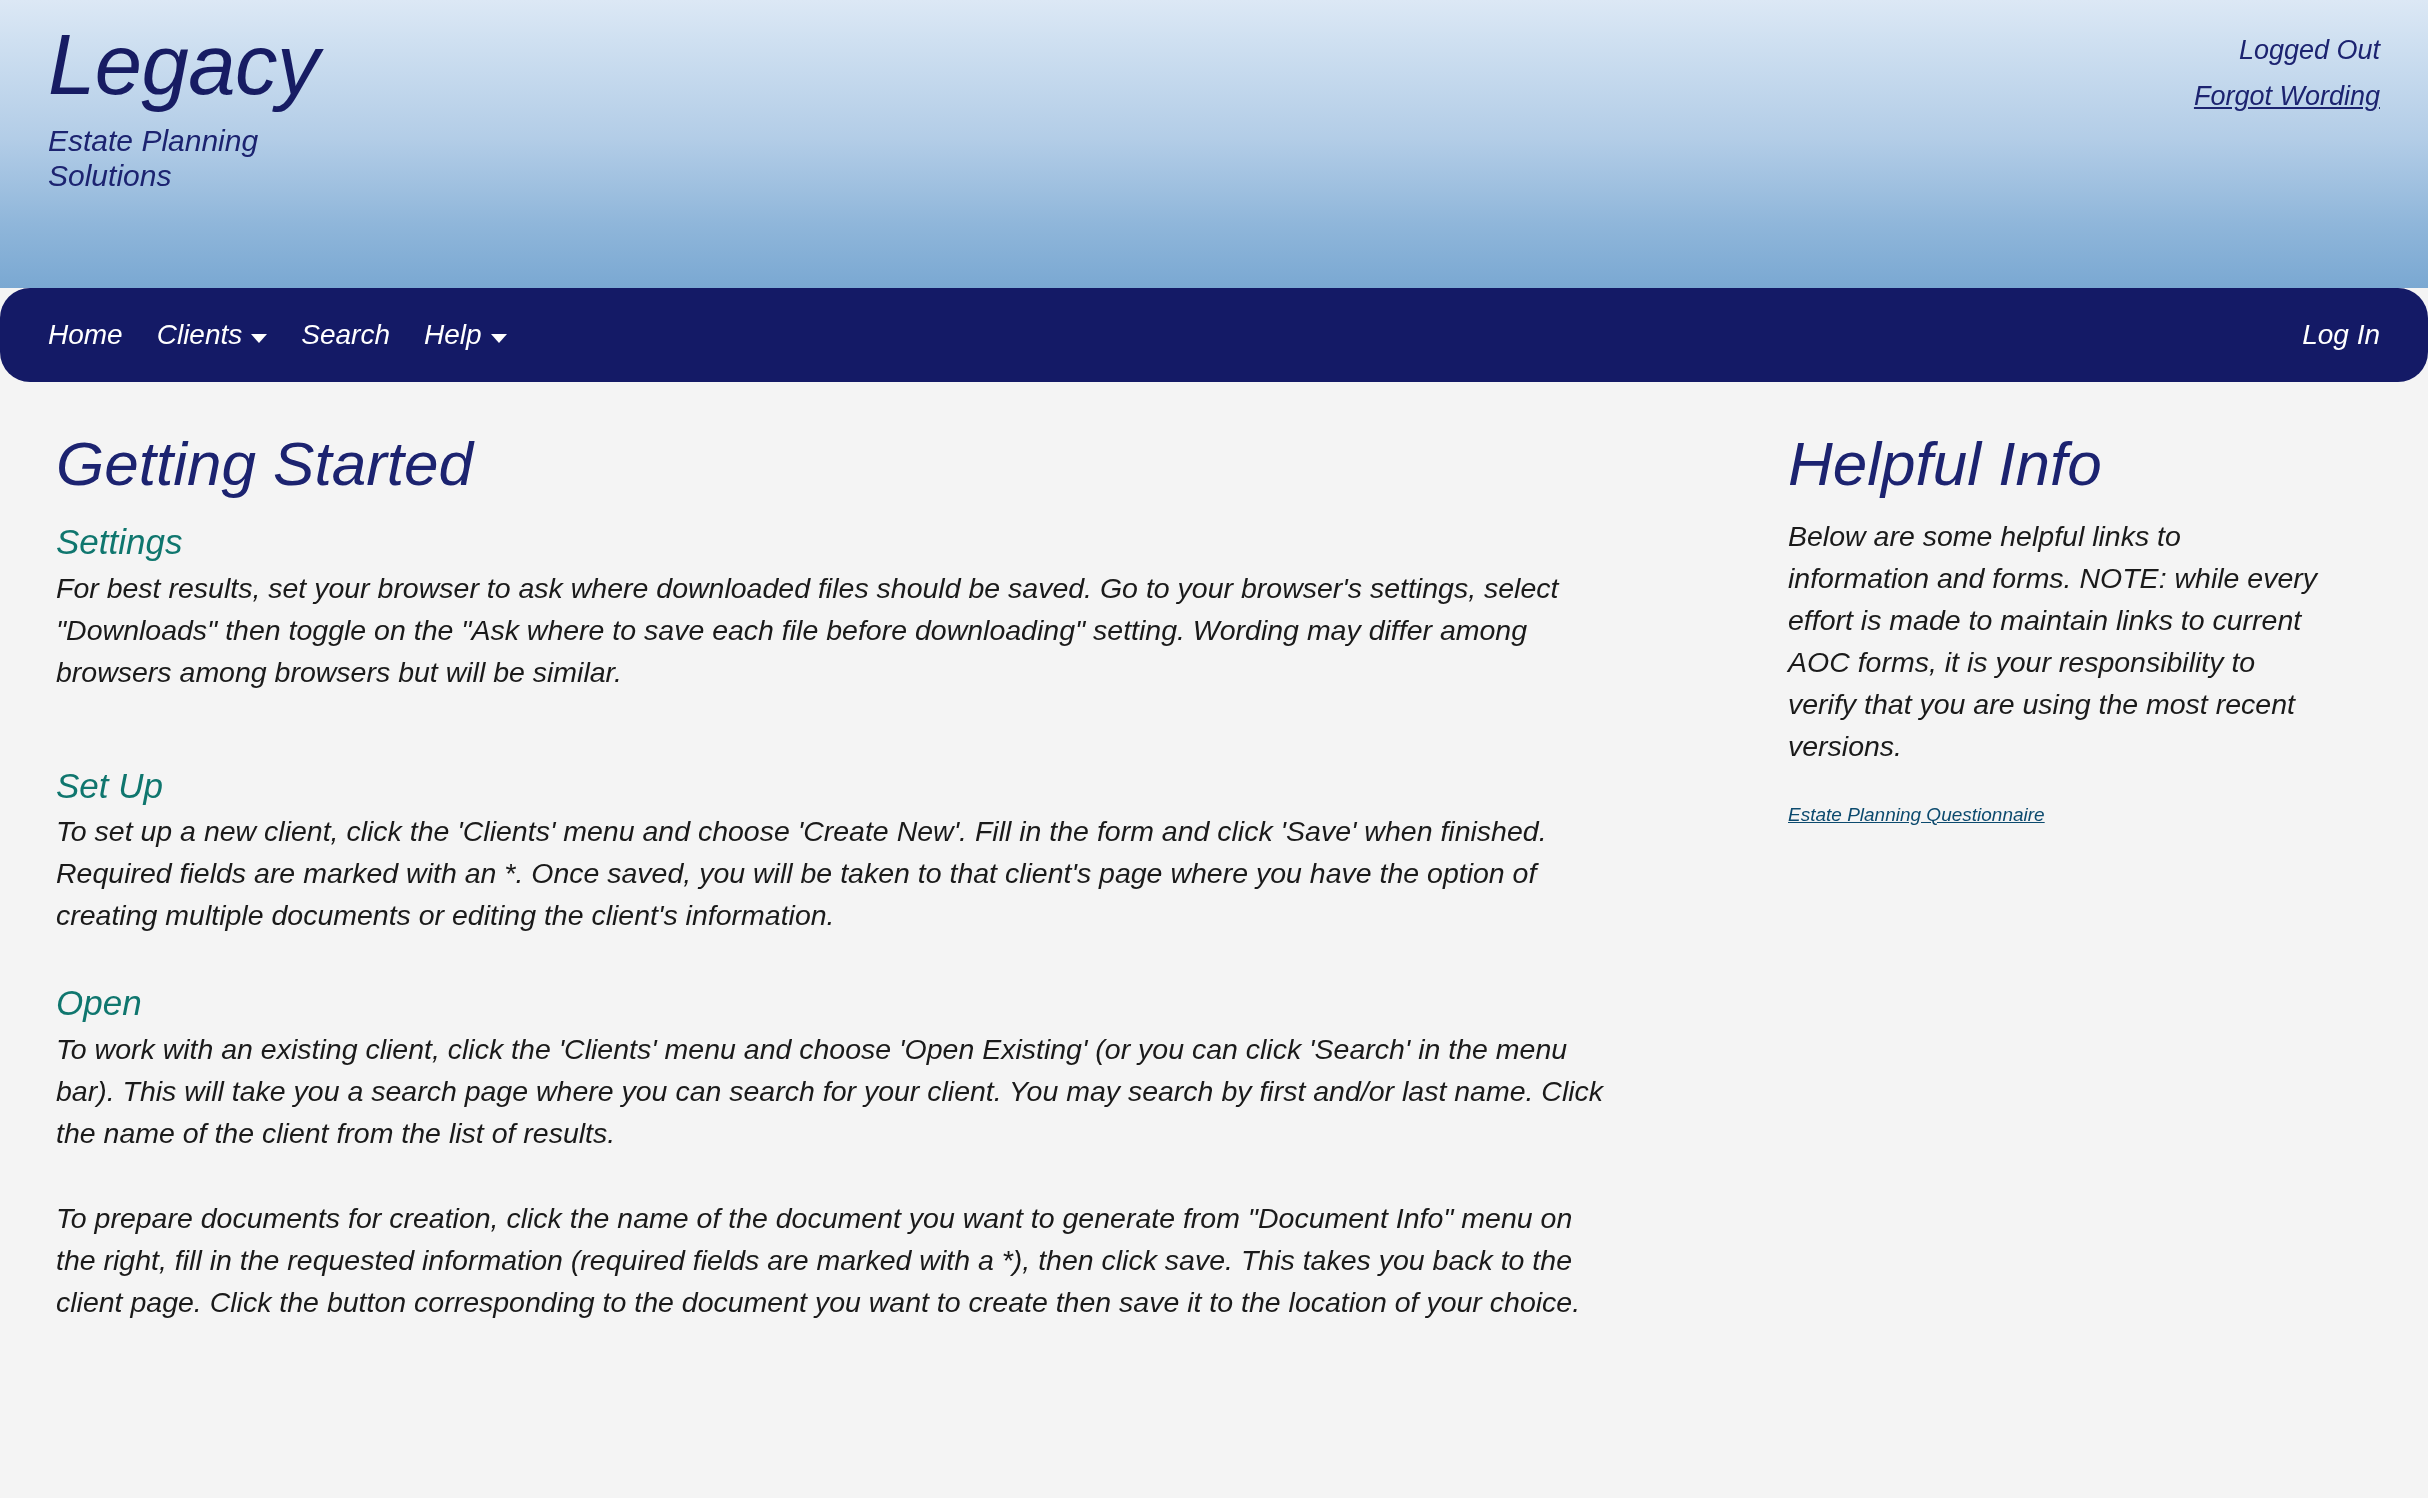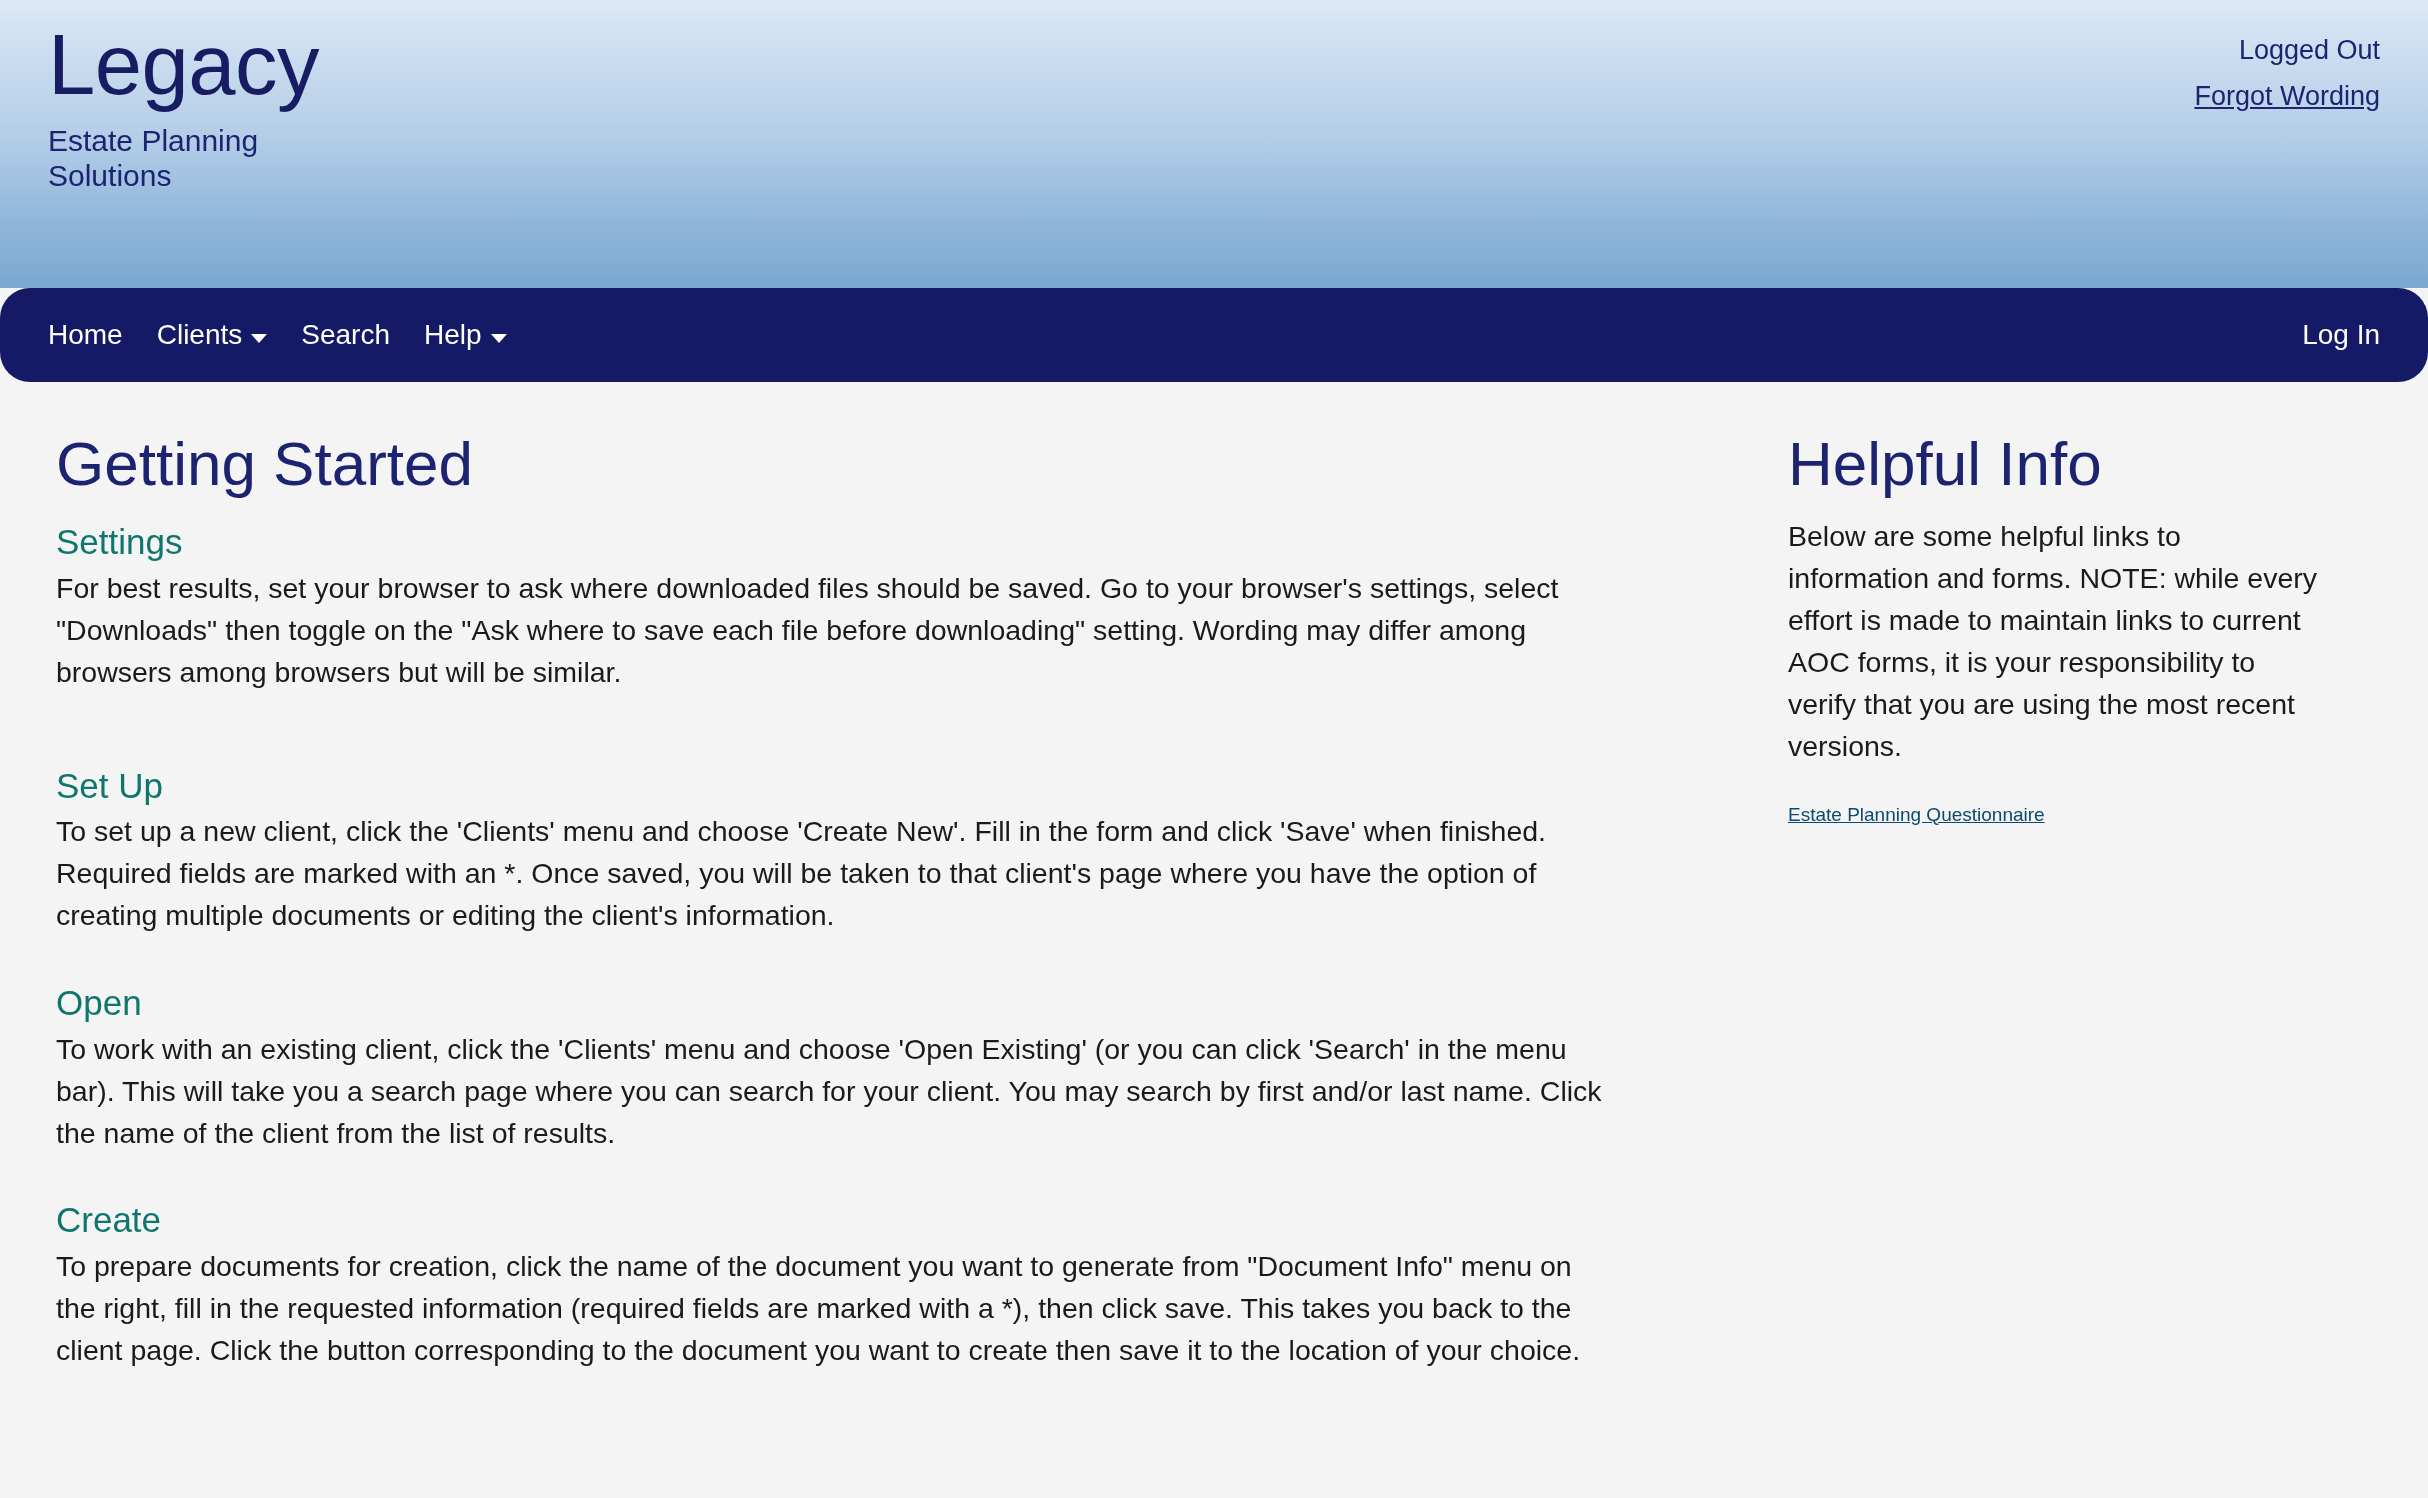--- a/index.html
+++ b/index.html
@@ -1,15 +1,15 @@
 <!DOCTYPE html>
 <html><head>
 <meta charset="utf-8">
 <style>
-  * { box-sizing: border-box; }
+  * { box-sizing: border-box; font-style: italic; }
   html, body {
     margin: 0;
     padding: 0;
     width: 2428px;
     background: #f4f4f4;
     font-family: "Liberation Sans", sans-serif;
   }
   .page {
     width: 2428px;
     min-height: 1498px;
@@ -219,21 +219,20 @@
         <h2 class="section-head">Set Up</h2>
         <p class="body-text">To set up a new client, click the 'Clients' menu and choose 'Create New'. Fill in the form and click 'Save' when finished. Required fields are marked with an *. Once saved, you will be taken to that client's page where you have the option of creating multiple documents or editing the client's information.</p>
       </div>
 
       <div class="section">
         <h2 class="section-head">Open</h2>
         <p class="body-text">To work with an existing client, click the 'Clients' menu and choose 'Open Existing' (or you can click 'Search' in the menu bar). This will take you a search page where you can search for your client. You may search by first and/or last name. Click the name of the client from the list of results.</p>
       </div>
 
       <div class="section">
-        <h2 class="section-head">Create</h2>
         <p class="body-text">To prepare documents for creation, click the name of the document you want to generate from "Document Info" menu on the right, fill in the requested information (required fields are marked with a *), then click save. This takes you back to the client page. Click the button corresponding to the document you want to create then save it to the location of your choice.</p>
       </div>
     </div>
 
     <div class="side-col">
       <h1 class="side-title">Helpful Info</h1>
       <p class="side-text">Below are some helpful links to information and forms. NOTE: while every effort is made to maintain links to current AOC forms, it is your responsibility to verify that you are using the most recent versions.</p>
       <a class="side-link">Estate Planning Questionnaire</a>
     </div>
 

